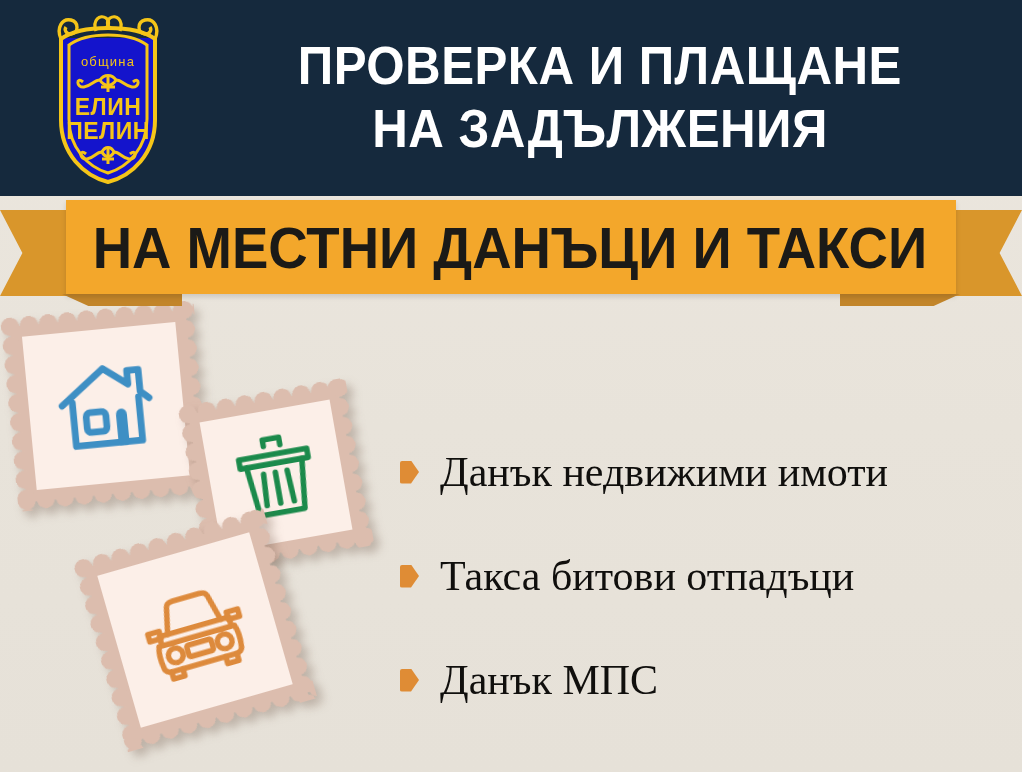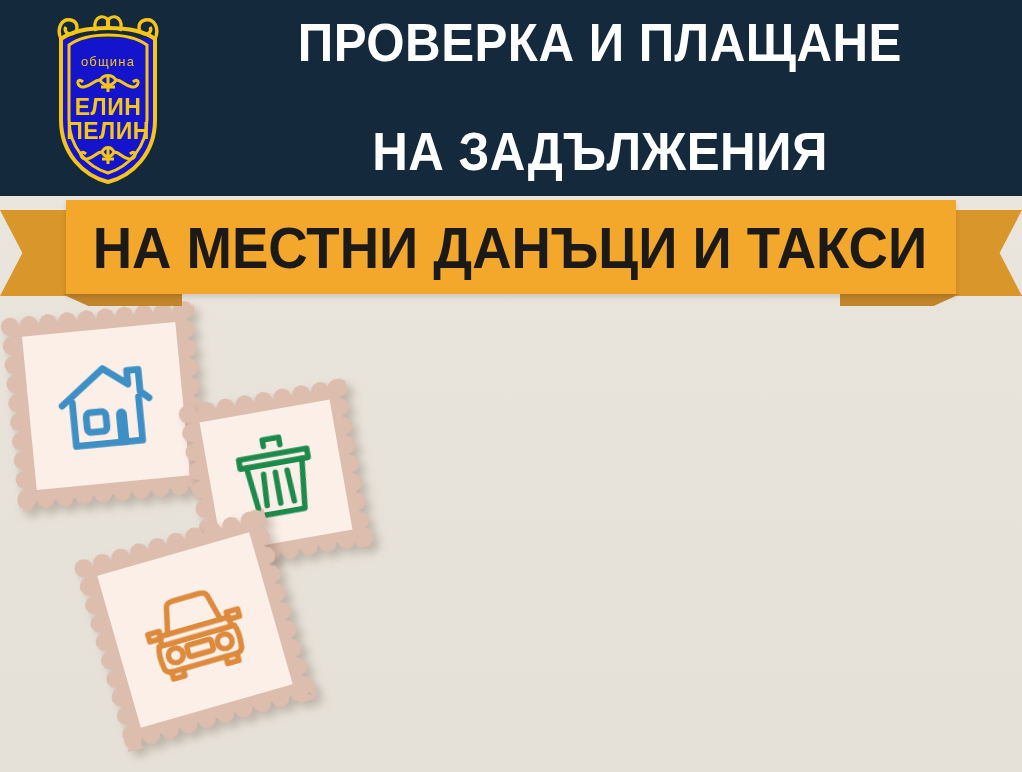--- a/index.html
+++ b/index.html
@@ -41,21 +41,21 @@
   }
   .header-titles {
     position: absolute;
     left: 190px;
     top: 12px;
     width: 820px;
     height: 172px;
     display: flex;
     flex-direction: column;
     align-items: center;
-    justify-content: space-between;
+    justify-content: center;
   }
   .header-line {
     color: #ffffff;
     font-family: "Liberation Sans", sans-serif;
     font-weight: bold;
     font-size: 53px;
     line-height: 1.18;
     letter-spacing: 0.5px;
     text-align: center;
     white-space: nowrap;
@@ -325,14 +325,31 @@
             <path d="M6 42 L17 42 L17 49 L6 49 Z"></path>
             <path d="M83 42 L94 42 L94 49 L83 49 Z"></path>
             <path d="M18 82 L18 89 L29 89 L29 82"></path>
             <path d="M71 82 L71 89 L82 89 L82 82"></path>
           </g>
         </svg>
       </div>
     </div>
   </div>
 
+  <div class="list">
+
+    <div class="list-item">
+      <span class="bullet"></span>
+      <span class="list-label">Данък недвижими имоти</span>
+    </div>
+
+    <div class="list-item">
+      <span class="bullet"></span>
+      <span class="list-label">Такса битови отпадъци</span>
+    </div>
+
+    <div class="list-item">
+      <span class="bullet"></span>
+      <span class="list-label">Данък МПС</span>
+    </div>
+  </div>
 
 </div>
 
 </body></html>

